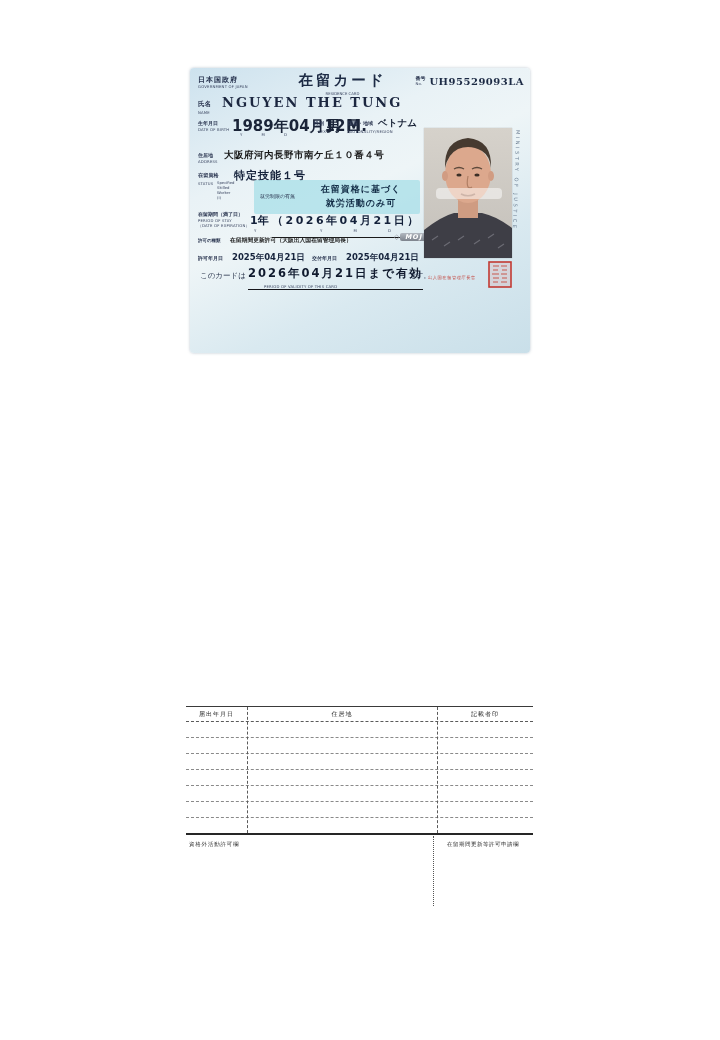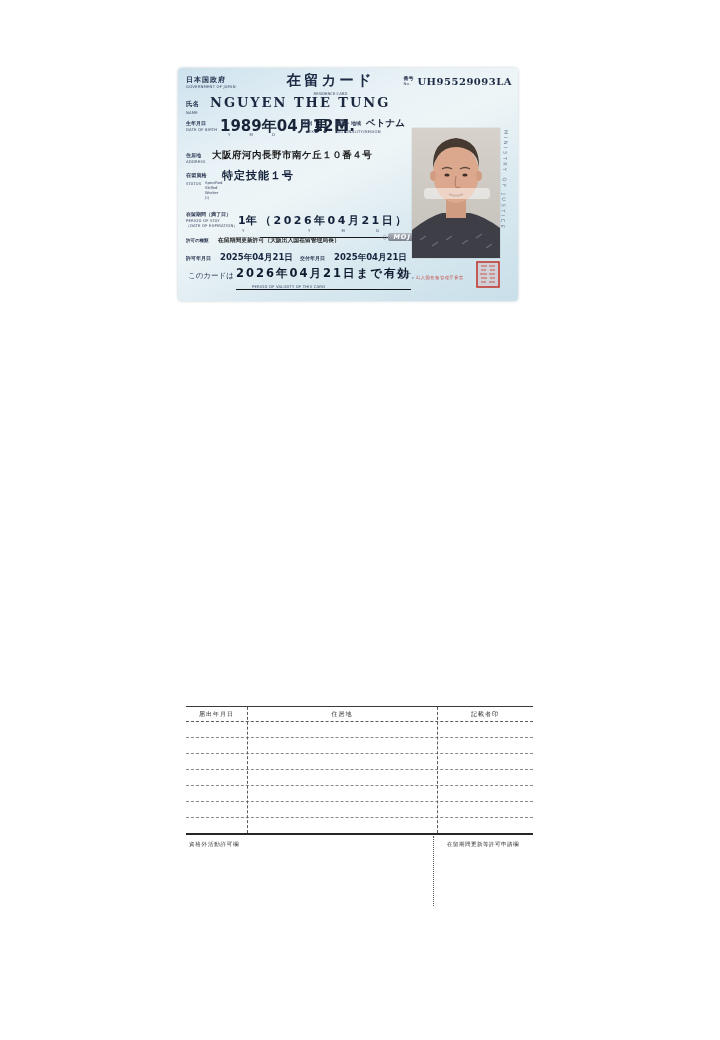--- a/index.html
+++ b/index.html
@@ -1,20 +1,20 @@
 <!DOCTYPE html>
 <html><head>
 <meta charset="utf-8">
 <style>
   html,body { margin:0; padding:0; background:#fff; }
   .page { position:relative; width:720px; height:1040px; background:#ffffff;
           font-family:"DejaVu Sans", sans-serif; color:#222; overflow:hidden; }
 
   
-  .card { position:absolute; left:178px; top:68px; width:340px; height:233px;
+  .card { position:absolute; left:190px; top:68px; width:340px; height:285px;
           background:linear-gradient(155deg,#cde2ee 0%, #e9f2f6 30%, #eef5f7 45%, #d9e9f0 70%, #c9dfe9 100%);
           border-radius:4px; box-shadow:0 0 3px rgba(60,90,120,.35); }
   .card * { position:absolute; white-space:nowrap; }
   .jp-label   { font-size:5px;  color:#2a3550; font-weight:bold; }
   .en-label   { font-size:3.8px; color:#3a4560; letter-spacing:.2px; }
   .gov-jp     { left:8px; top:7px;  font-size:7px; font-weight:bold; color:#26324e; letter-spacing:1px; }
   .gov-en     { left:8px; top:16px; }
   .card-title { left:95px; top:3px; width:115px; text-align:center; }
   .card-title .t-jp { position:static; font-size:14.5px; font-weight:bold; color:#1d2b45; letter-spacing:3px; display:block; }
   .card-title .t-en { position:static; font-size:3.8px; color:#3a4560; display:block; margin-top:1px; }
@@ -150,20 +150,25 @@
     <span class="addr-value">大阪府河内長野市南ケ丘１０番４号</span>
 
     <span class="status-label jp-label">在留資格</span>
     <span class="status-value">特定技能１号</span>
     <span class="status-en en-label">STATUS</span>
     <span class="status-lines">Specified
 Skilled
 Worker
 (i)</span>
 
+    <div class="work-box">
+      <span class="work-label">就労制限の有無</span>
+      <span class="work-value">在留資格に基づく
+就労活動のみ可</span>
+    </div>
 
     <span class="period-label jp-label">在留期間（満了日）</span>
     <span class="period-en1 en-label">PERIOD OF STAY</span>
     <span class="period-en2 en-label">（DATE OF EXPIRATION）</span>
     <span class="period-value">1年</span>
     <span class="period-y en-label">Y</span>
     <span class="period-expiry">（2026年04月21日）</span>
     <span class="period-ymd">Y M D</span>
 
     <span class="perm-label jp-label">許可の種類</span>

